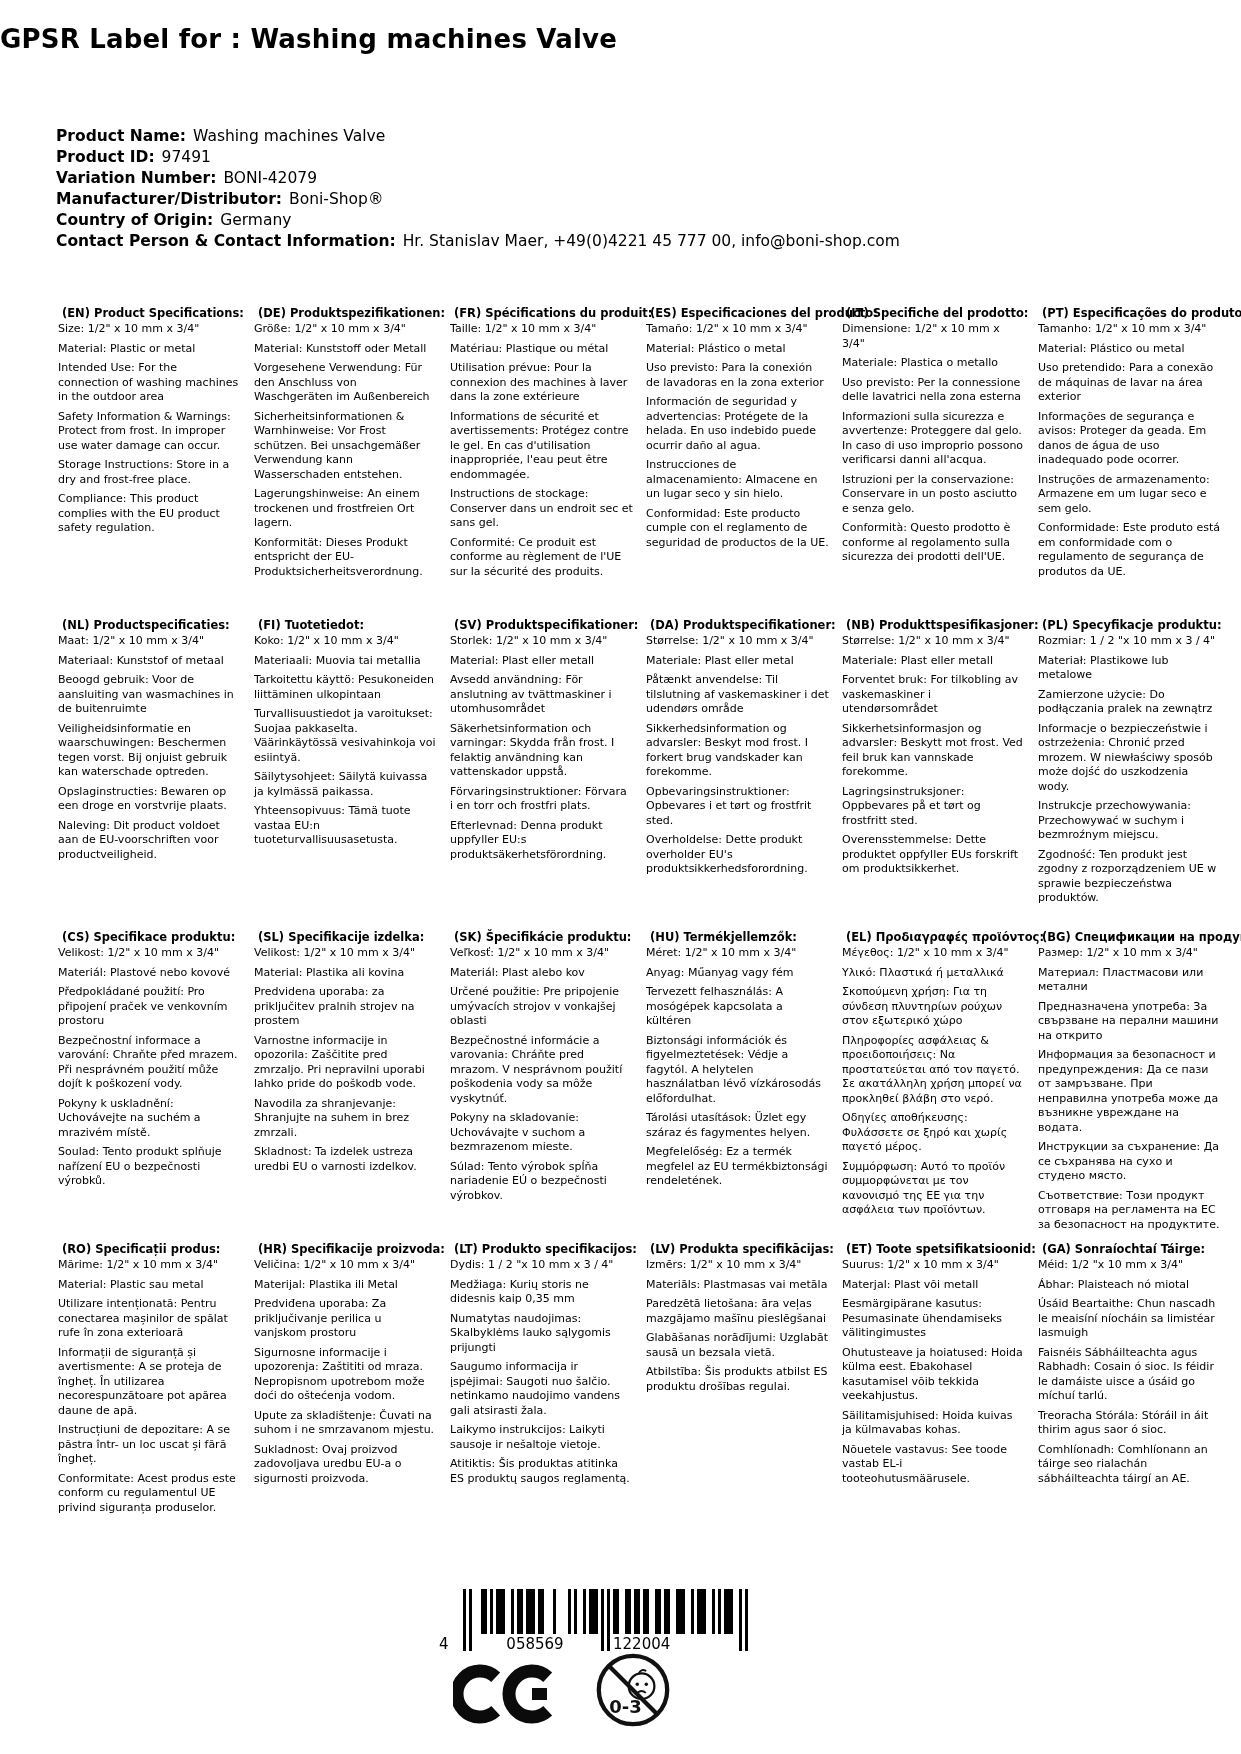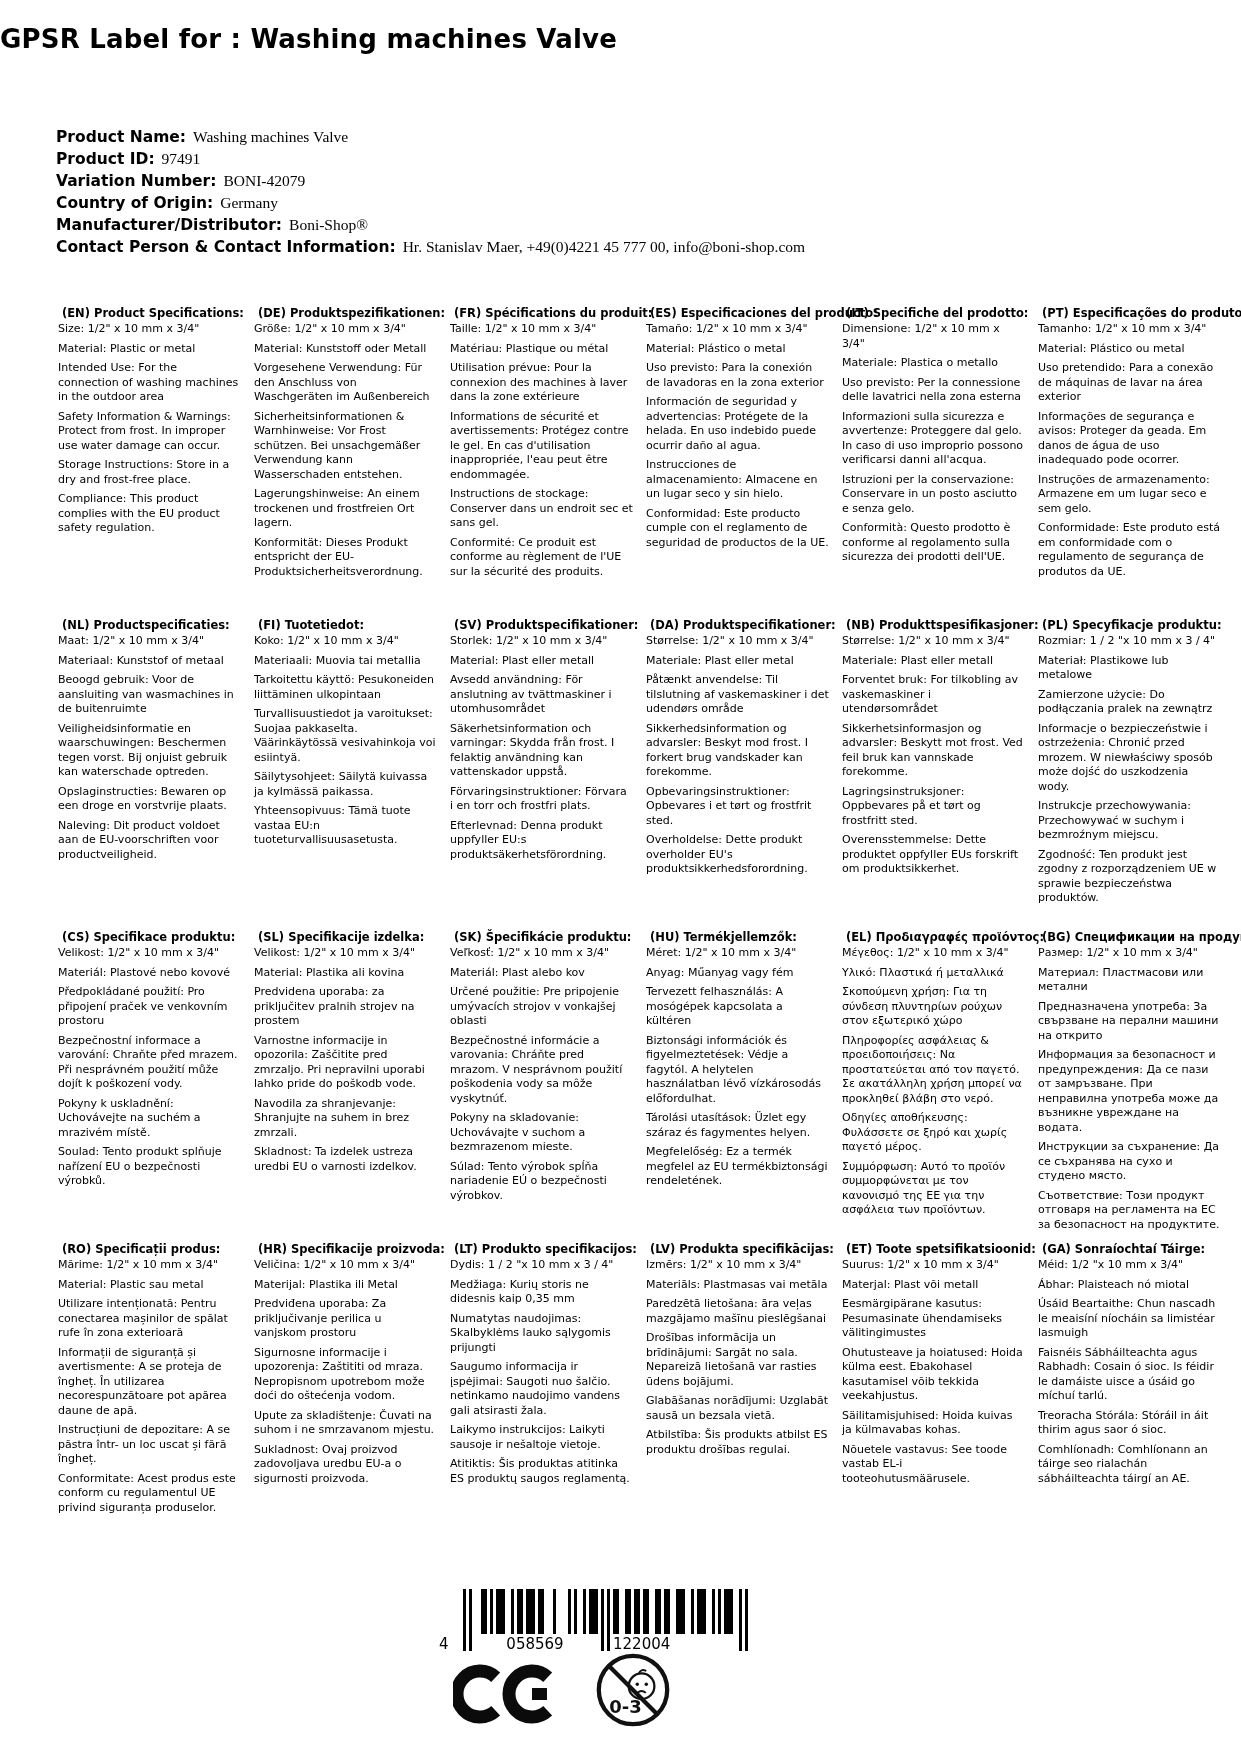--- a/index.html
+++ b/index.html
@@ -10,21 +10,21 @@
   }
   .page-title{
     position:absolute;top:24px;left:0;width:100%;
     text-align:left;font-size:26px;font-weight:bold;letter-spacing:.2px;
   }
   .product-info{
     position:absolute;left:56px;top:126px;font-size:15.5px;line-height:21px;
   }
   .product-info .row{white-space:nowrap;}
   .product-info .lbl{font-weight:bold;}
-  .product-info .val{margin-left:7px;font-family:Liberation Serif, serif;}
+  .product-info .val{margin-left:7px;}
   .language-grid{
     position:absolute;left:58px;top:306px;
     display:grid;grid-template-columns:repeat(6,196px);grid-auto-rows:312px;
   }
   .lang-block{width:183px;font-size:11px;line-height:1.32;overflow:visible;}
   .lang-title{font-size:11.5px;font-weight:bold;white-space:nowrap;margin:0 0 1px 4px;}
   .lang-block p{margin:0 0 5px 0;}
   .barcode{position:absolute;left:463px;top:1589px;width:285px;height:62px;}
   .barcode svg{position:absolute;left:0;top:0;}
   .bc-digit{position:absolute;font-size:15px;line-height:15px;bottom:-1px;}
@@ -36,22 +36,22 @@
 </style>
 </head>
 <body>
 
 <div class="page-title">GPSR Label for : Washing machines Valve</div>
 
 <div class="product-info">
   <div class="row"><span class="lbl">Product Name:</span><span class="val">Washing machines Valve</span></div>
   <div class="row"><span class="lbl">Product ID:</span><span class="val">97491</span></div>
   <div class="row"><span class="lbl">Variation Number:</span><span class="val">BONI-42079</span></div>
+  <div class="row"><span class="lbl">Manufacturer/Distributor:</span><span class="val">Boni-Shop®</span></div>
   <div class="row"><span class="lbl">Country of Origin:</span><span class="val">Germany</span></div>
-  <div class="row"><span class="lbl">Manufacturer/Distributor:</span><span class="val">Boni-Shop®</span></div>
   <div class="row"><span class="lbl">Contact Person &amp; Contact Information:</span><span class="val">Hr. Stanislav Maer, +49(0)4221 45 777 00, info@boni-shop.com</span></div>
 </div>
 
 <div class="language-grid">
     <div class="lang-block">
       <div class="lang-title">(EN) Product Specifications:</div>
       <p>Size: 1/2" x 10 mm x 3/4"</p>
       <p>Material: Plastic or metal</p>
       <p>Intended Use: For the connection of washing machines in the outdoor area</p>
       <p>Safety Information &amp; Warnings: Protect from frost. In improper use water damage can occur.</p>
@@ -236,21 +236,20 @@
       <p>Numatytas naudojimas: Skalbyklėms lauko sąlygomis prijungti</p>
       <p>Saugumo informacija ir įspėjimai: Saugoti nuo šalčio. netinkamo naudojimo vandens gali atsirasti žala.</p>
       <p>Laikymo instrukcijos: Laikyti sausoje ir nešaltoje vietoje.</p>
       <p>Atitiktis: Šis produktas atitinka ES produktų saugos reglamentą.</p>
     </div>
     <div class="lang-block">
       <div class="lang-title">(LV) Produkta specifikācijas:</div>
       <p>Izmērs: 1/2" x 10 mm x 3/4"</p>
       <p>Materiāls: Plastmasas vai metāla</p>
       <p>Paredzētā lietošana: āra veļas mazgājamo mašīnu pieslēgšanai</p>
-      <p>Drošības informācija un brīdinājumi: Sargāt no sala. Nepareizā lietošanā var rasties ūdens bojājumi.</p>
       <p>Glabāšanas norādījumi: Uzglabāt sausā un bezsala vietā.</p>
       <p>Atbilstība: Šis produkts atbilst ES produktu drošības regulai.</p>
     </div>
     <div class="lang-block">
       <div class="lang-title">(ET) Toote spetsifikatsioonid:</div>
       <p>Suurus: 1/2" x 10 mm x 3/4"</p>
       <p>Materjal: Plast või metall</p>
       <p>Eesmärgipärane kasutus: Pesumasinate ühendamiseks välitingimustes</p>
       <p>Ohutusteave ja hoiatused: Hoida külma eest. Ebakohasel kasutamisel võib tekkida veekahjustus.</p>
       <p>Säilitamisjuhised: Hoida kuivas ja külmavabas kohas.</p>

